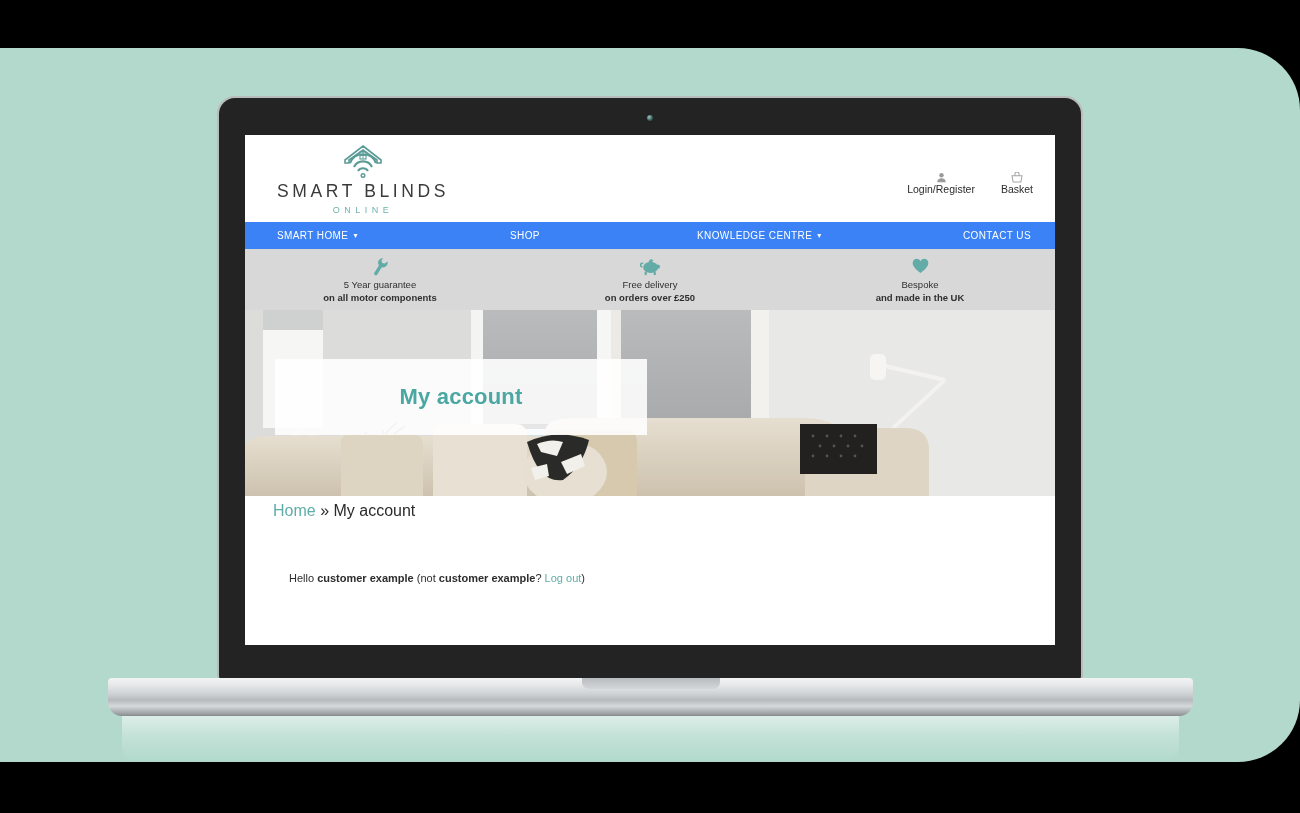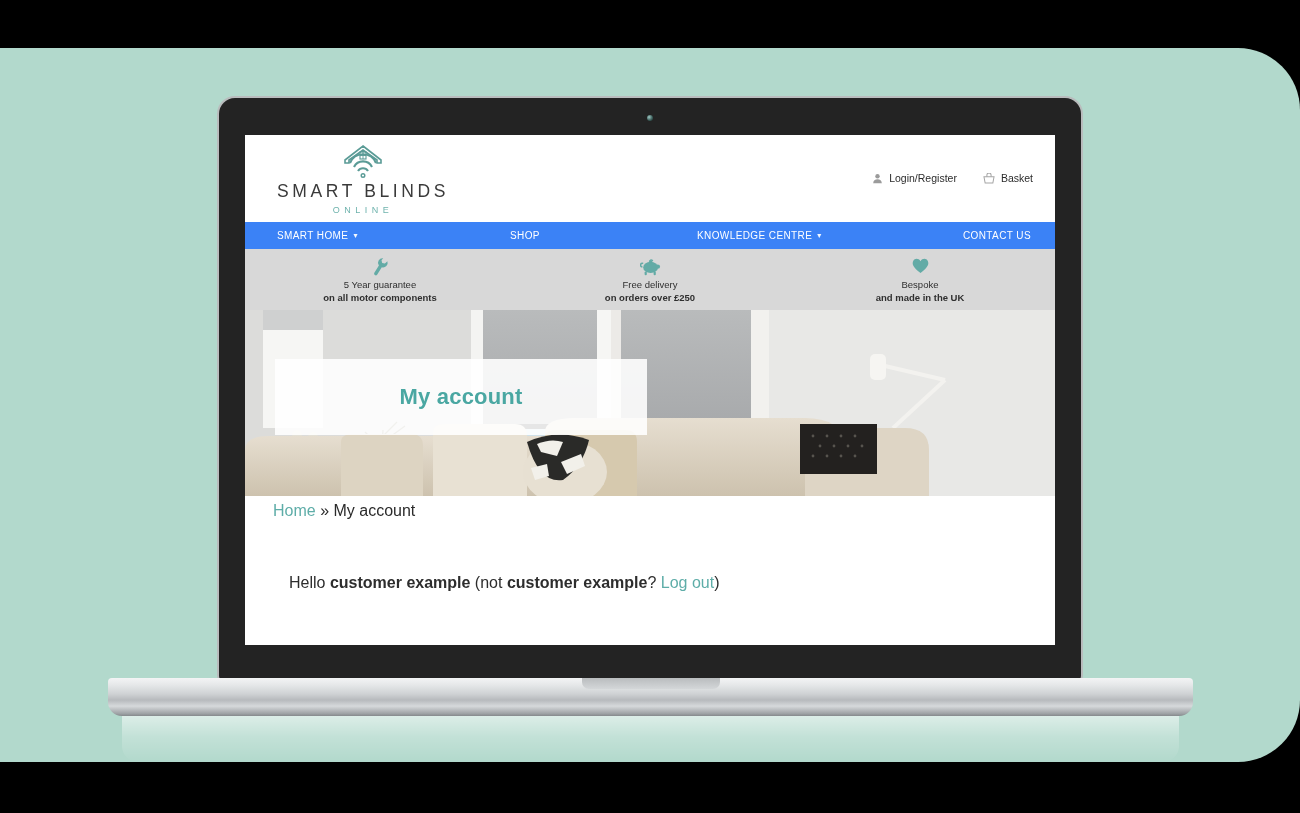--- a/index.html
+++ b/index.html
@@ -87,21 +87,21 @@
     font-family: "Liberation Sans", sans-serif; white-space: nowrap;
   }
   .logo-sub {
     font-size: 9px; letter-spacing: 4.5px; color: #6fb3ad; margin-top: 3px;
   }
   .header-links {
     position: absolute; right: 22px; top: 37px;
     display: flex; align-items: center; gap: 26px;
     font-size: 10.5px; color: #2b2b2b;
   }
-  .header-link { display: flex; align-items: center; gap: 6px; cursor: pointer; }
+  .header-link { display: flex; align-items: center; cursor: pointer; flex-direction: column; }
   .header-link svg { display: block; }
 
   
   .main-nav {
     height: 27px; background: #3b82f6;
     display: flex; align-items: center;
     color: #fff; font-size: 10px; letter-spacing: .4px;
     position: relative;
   }
   .nav-item { position: absolute; display: flex; align-items: center; gap: 5px; cursor: pointer; white-space: nowrap;}
@@ -146,21 +146,21 @@
   }
   .account-nav {
     width: 166px; background: #66afaa; color: #2e2e2e;
     padding: 22px 0 14px 18px; flex: 0 0 166px;
   }
   .account-nav-item {
     font-size: 11px; padding: 5.5px 0; cursor: pointer; color: #2f2f2f;
   }
   .account-content {
     flex: 1; padding-left: 16px; padding-top: 2px;
-    font-size: 16px; color: #2d2d2d; line-height: 1.85;
+    font-size: 11px; color: #2d2d2d; line-height: 1.85;
   }
   .account-content b { font-weight: bold; }
   .account-content a { color: #5eada8; text-decoration: none; }
   .para-2 { margin-top: 16px; }
 </style>
 </head>
 <body>
 
 <div id="mint-bg"></div>
 

